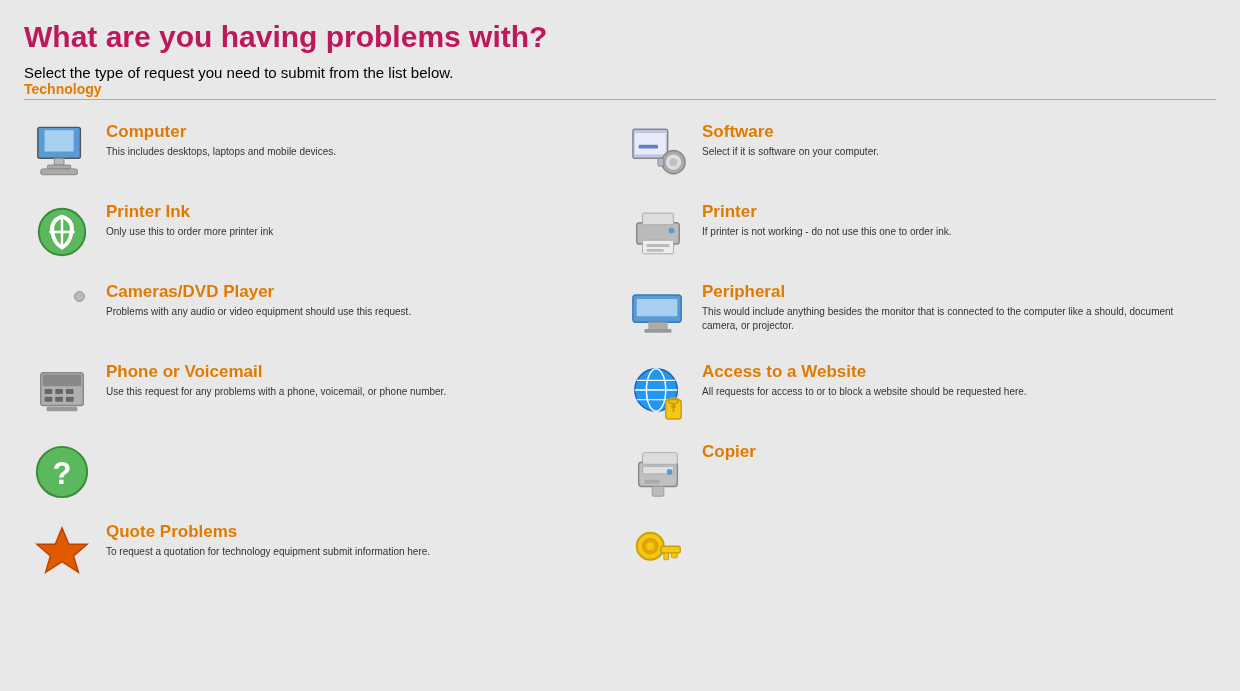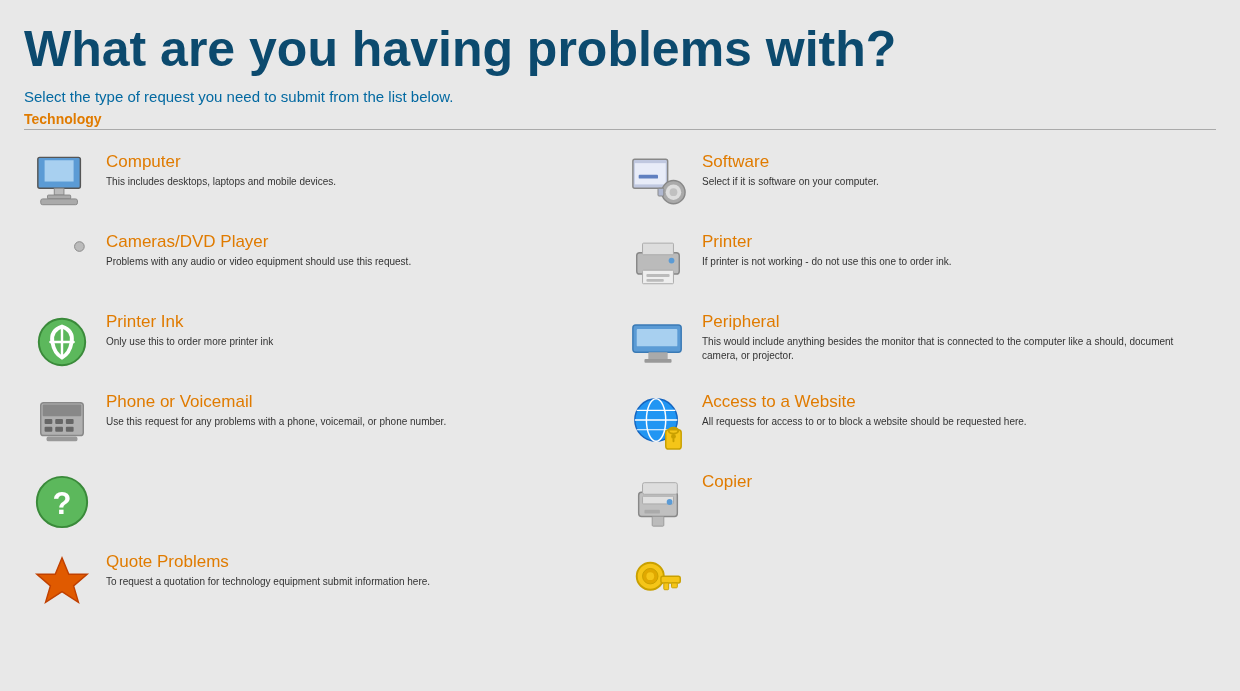--- a/index.html
+++ b/index.html
@@ -6,29 +6,28 @@
     body {
       background: #e8e8e8;
       font-family: 'Segoe UI', Arial, sans-serif;
       font-size: 14px;
       color: #333;
       padding: 20px 24px;
       min-height: 691px;
       width: 1240px;
     }
     h1 {
-      color: #0c4a6e;
-      font-size: 50px;
+      color: #be185d;
+      font-size: 30px;
       font-weight: bold;
       margin-bottom: 10px;
     }
     .subtitle {
       font-size: 15px;
-      color: #0369a1;
-      margin-bottom: 6px;
+      color: #000000;
     }
     .section-label {
       color: #e07b00;
       font-size: 14px;
       font-weight: bold;
       margin-bottom: 2px;
     }
     .divider {
       border: none;
       border-top: 1px solid #aaa;
@@ -53,21 +52,21 @@
       align-items: center;
       justify-content: center;
       margin-right: 10px;
     }
     .item-content {
       flex: 1;
     }
     .item-title {
       color: #e07b00;
       font-size: 17px;
-      font-weight: normal;
+      font-weight: bold;
       margin-bottom: 3px;
     }
     .item-desc {
       color: #333;
       font-size: 10px;
       line-height: 1.4;
     }
 
     
     .svg-icon {
@@ -93,53 +92,53 @@
           <rect x="5" y="2" width="44" height="32" rx="2" fill="#5b9bd5" stroke="#555" stroke-width="1.5"></rect>
           <rect x="12" y="5" width="30" height="22" fill="#a8d0f0"></rect>
           <rect x="22" y="34" width="10" height="7" fill="#bbb" stroke="#888" stroke-width="1"></rect>
           <rect x="15" y="41" width="24" height="4" rx="1" fill="#aaa" stroke="#888" stroke-width="1"></rect>
           <rect x="8" y="45" width="38" height="6" rx="2" fill="#aaa" stroke="#888" stroke-width="1"></rect>
         </svg>
       </div>
       <div class="item-content">
         <div class="item-title">Computer</div>
         <div class="item-desc">This includes desktops, laptops and mobile devices.</div>
+      </div>
+    </div>
+
+    <div class="item">
+      <div class="icon-wrap">
+        <svg class="svg-icon" viewBox="0 0 60 60" xmlns="http://www.w3.org/2000/svg">
+          <circle cx="30" cy="30" r="24" fill="#5cb85c" stroke="#3a8a3a" stroke-width="2"></circle>
+          <path d="M20 30 Q18 18 30 14 Q42 18 40 30" fill="none" stroke="white" stroke-width="4" stroke-linecap="round"></path>
+          <path d="M20 30 Q22 42 30 46 Q38 42 40 30" fill="none" stroke="white" stroke-width="4" stroke-linecap="round"></path>
+          <path d="M30 14 L30 46" stroke="white" stroke-width="2.5" stroke-linecap="round"></path>
+          <path d="M18 30 L42 30" stroke="white" stroke-width="2.5" stroke-linecap="round"></path>
+        </svg>
+      </div>
+      <div class="item-content">
+        <div class="item-title">Printer Ink</div>
+        <div class="item-desc">Only use this to order more printer ink</div>
       </div>
     </div>
 
     <div class="item">
       <div class="icon-wrap">
         <svg class="svg-icon" viewBox="0 0 60 60" xmlns="http://www.w3.org/2000/svg">
           <ellipse cx="30" cy="30" r="24" fill="#444" stroke="#222" stroke-width="1.5"></ellipse>
           <ellipse cx="30" cy="30" r="16" fill="#222" stroke="#555" stroke-width="1"></ellipse>
           <ellipse cx="30" cy="30" r="10" fill="#1a1a1a"></ellipse>
           <ellipse cx="30" cy="30" r="6" fill="#333"></ellipse>
           <ellipse cx="27" cy="27" r="2.5" fill="#888" opacity="0.7"></ellipse>
           <circle cx="48" cy="14" r="5" fill="#bbb" stroke="#888" stroke-width="1"></circle>
         </svg>
       </div>
       <div class="item-content">
         <div class="item-title">Cameras/DVD Player</div>
         <div class="item-desc">Problems with any audio or video equipment should use this request.</div>
-      </div>
-    </div>
-
-    <div class="item">
-      <div class="icon-wrap">
-        <svg class="svg-icon" viewBox="0 0 60 60" xmlns="http://www.w3.org/2000/svg">
-          <circle cx="30" cy="30" r="24" fill="#5cb85c" stroke="#3a8a3a" stroke-width="2"></circle>
-          <path d="M20 30 Q18 18 30 14 Q42 18 40 30" fill="none" stroke="white" stroke-width="4" stroke-linecap="round"></path>
-          <path d="M20 30 Q22 42 30 46 Q38 42 40 30" fill="none" stroke="white" stroke-width="4" stroke-linecap="round"></path>
-          <path d="M30 14 L30 46" stroke="white" stroke-width="2.5" stroke-linecap="round"></path>
-          <path d="M18 30 L42 30" stroke="white" stroke-width="2.5" stroke-linecap="round"></path>
-        </svg>
-      </div>
-      <div class="item-content">
-        <div class="item-title">Printer Ink</div>
-        <div class="item-desc">Only use this to order more printer ink</div>
       </div>
     </div>
 
     <div class="item">
       <div class="icon-wrap">
         <svg class="svg-icon" viewBox="0 0 60 60" xmlns="http://www.w3.org/2000/svg">
           <rect x="8" y="10" width="44" height="34" rx="3" fill="#b0b0b0" stroke="#888" stroke-width="1.5"></rect>
           <rect x="10" y="12" width="40" height="12" rx="1" fill="#888"></rect>
           <rect x="12" y="27" width="8" height="5" rx="1" fill="#666"></rect>
           <rect x="23" y="27" width="8" height="5" rx="1" fill="#666"></rect>

